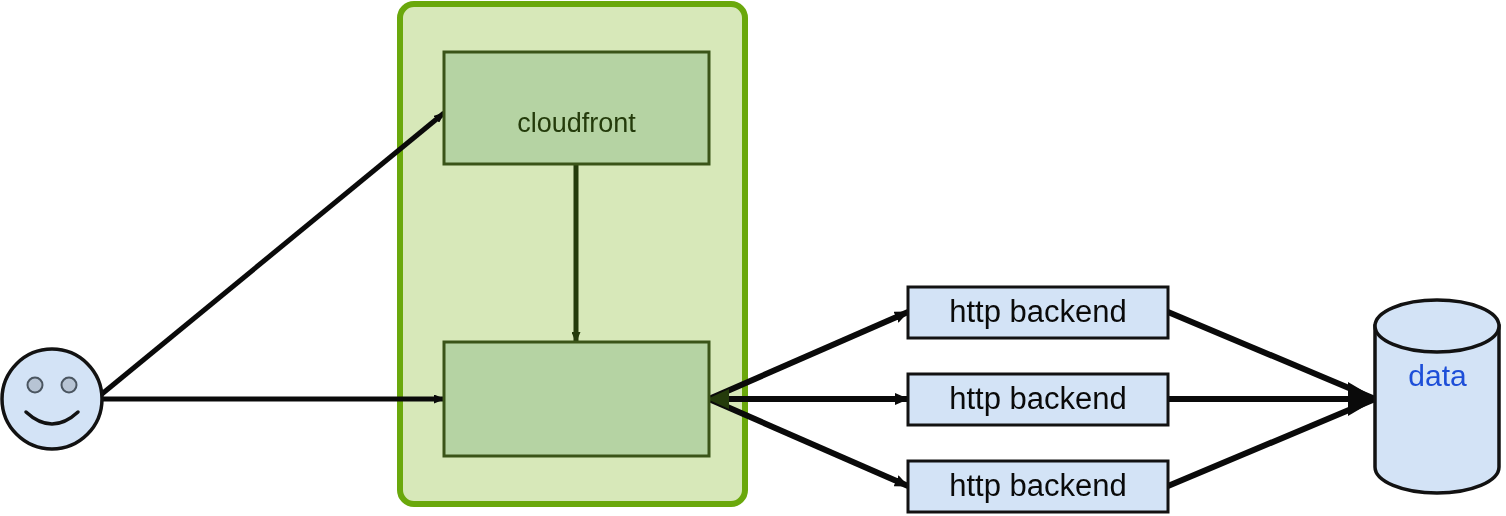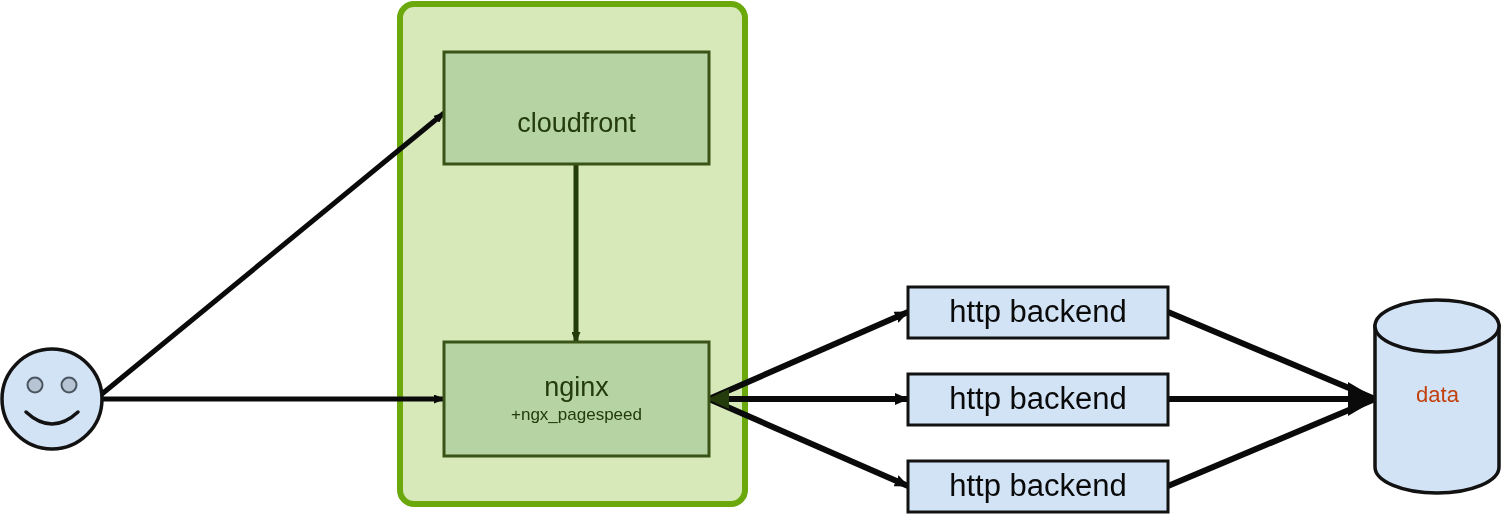--- a/index.html
+++ b/index.html
@@ -53,23 +53,23 @@
   }
   .lbl-backend {
     left: 908px; width: 260px; height: 51px;
     font-size: 31px;
     color: #0a0a0a;
   }
   .lbl-backend-1 { top: 287px; }
   .lbl-backend-2 { top: 374px; }
   .lbl-backend-3 { top: 461px; }
   .lbl-data {
-    left: 1375px; top: 370px; width: 125px; height: 50px;
-    font-size: 22px;
-    color: #c2410c;
+    left: 1375px; top: 350px; width: 125px; height: 50px;
+    font-size: 30px;
+    color: #1d4ed8;
   }
 </style>
 </head>
 <body>
 
 <div id="diagram-root">
 
   <svg id="diagram-svg" viewBox="0 0 1506 516">
     <defs>
       <marker id="arrow-black" markerWidth="11" markerHeight="9" refX="10" refY="4.5" orient="auto" markerUnits="userSpaceOnUse">
@@ -124,24 +124,20 @@
     <g>
       <circle cx="52" cy="399" r="50" fill="#d3e3f6" stroke="#121212" stroke-width="3.5"></circle>
       <circle cx="35" cy="385" r="7.5" fill="#b7c4d4" stroke="#4a5560" stroke-width="2"></circle>
       <circle cx="69" cy="385" r="7.5" fill="#b7c4d4" stroke="#4a5560" stroke-width="2"></circle>
       <path d="M26,412 Q52,436 78,412" fill="none" stroke="#121212" stroke-width="3.5" stroke-linecap="round"></path>
     </g>
   </svg>
 
   <div class="node-label lbl-cloudfront">cloudfront</div>
 
-  <div class="node-label lbl-nginx">
-    <span class="main">nginx</span>
-    <span class="sub">+ngx_pagespeed</span>
-  </div>
 
   <div class="node-label lbl-backend lbl-backend-1">http backend</div>
   <div class="node-label lbl-backend lbl-backend-2">http backend</div>
   <div class="node-label lbl-backend lbl-backend-3">http backend</div>
 
   <div class="node-label lbl-data">data</div>
 
 </div>
 
 </body></html>

